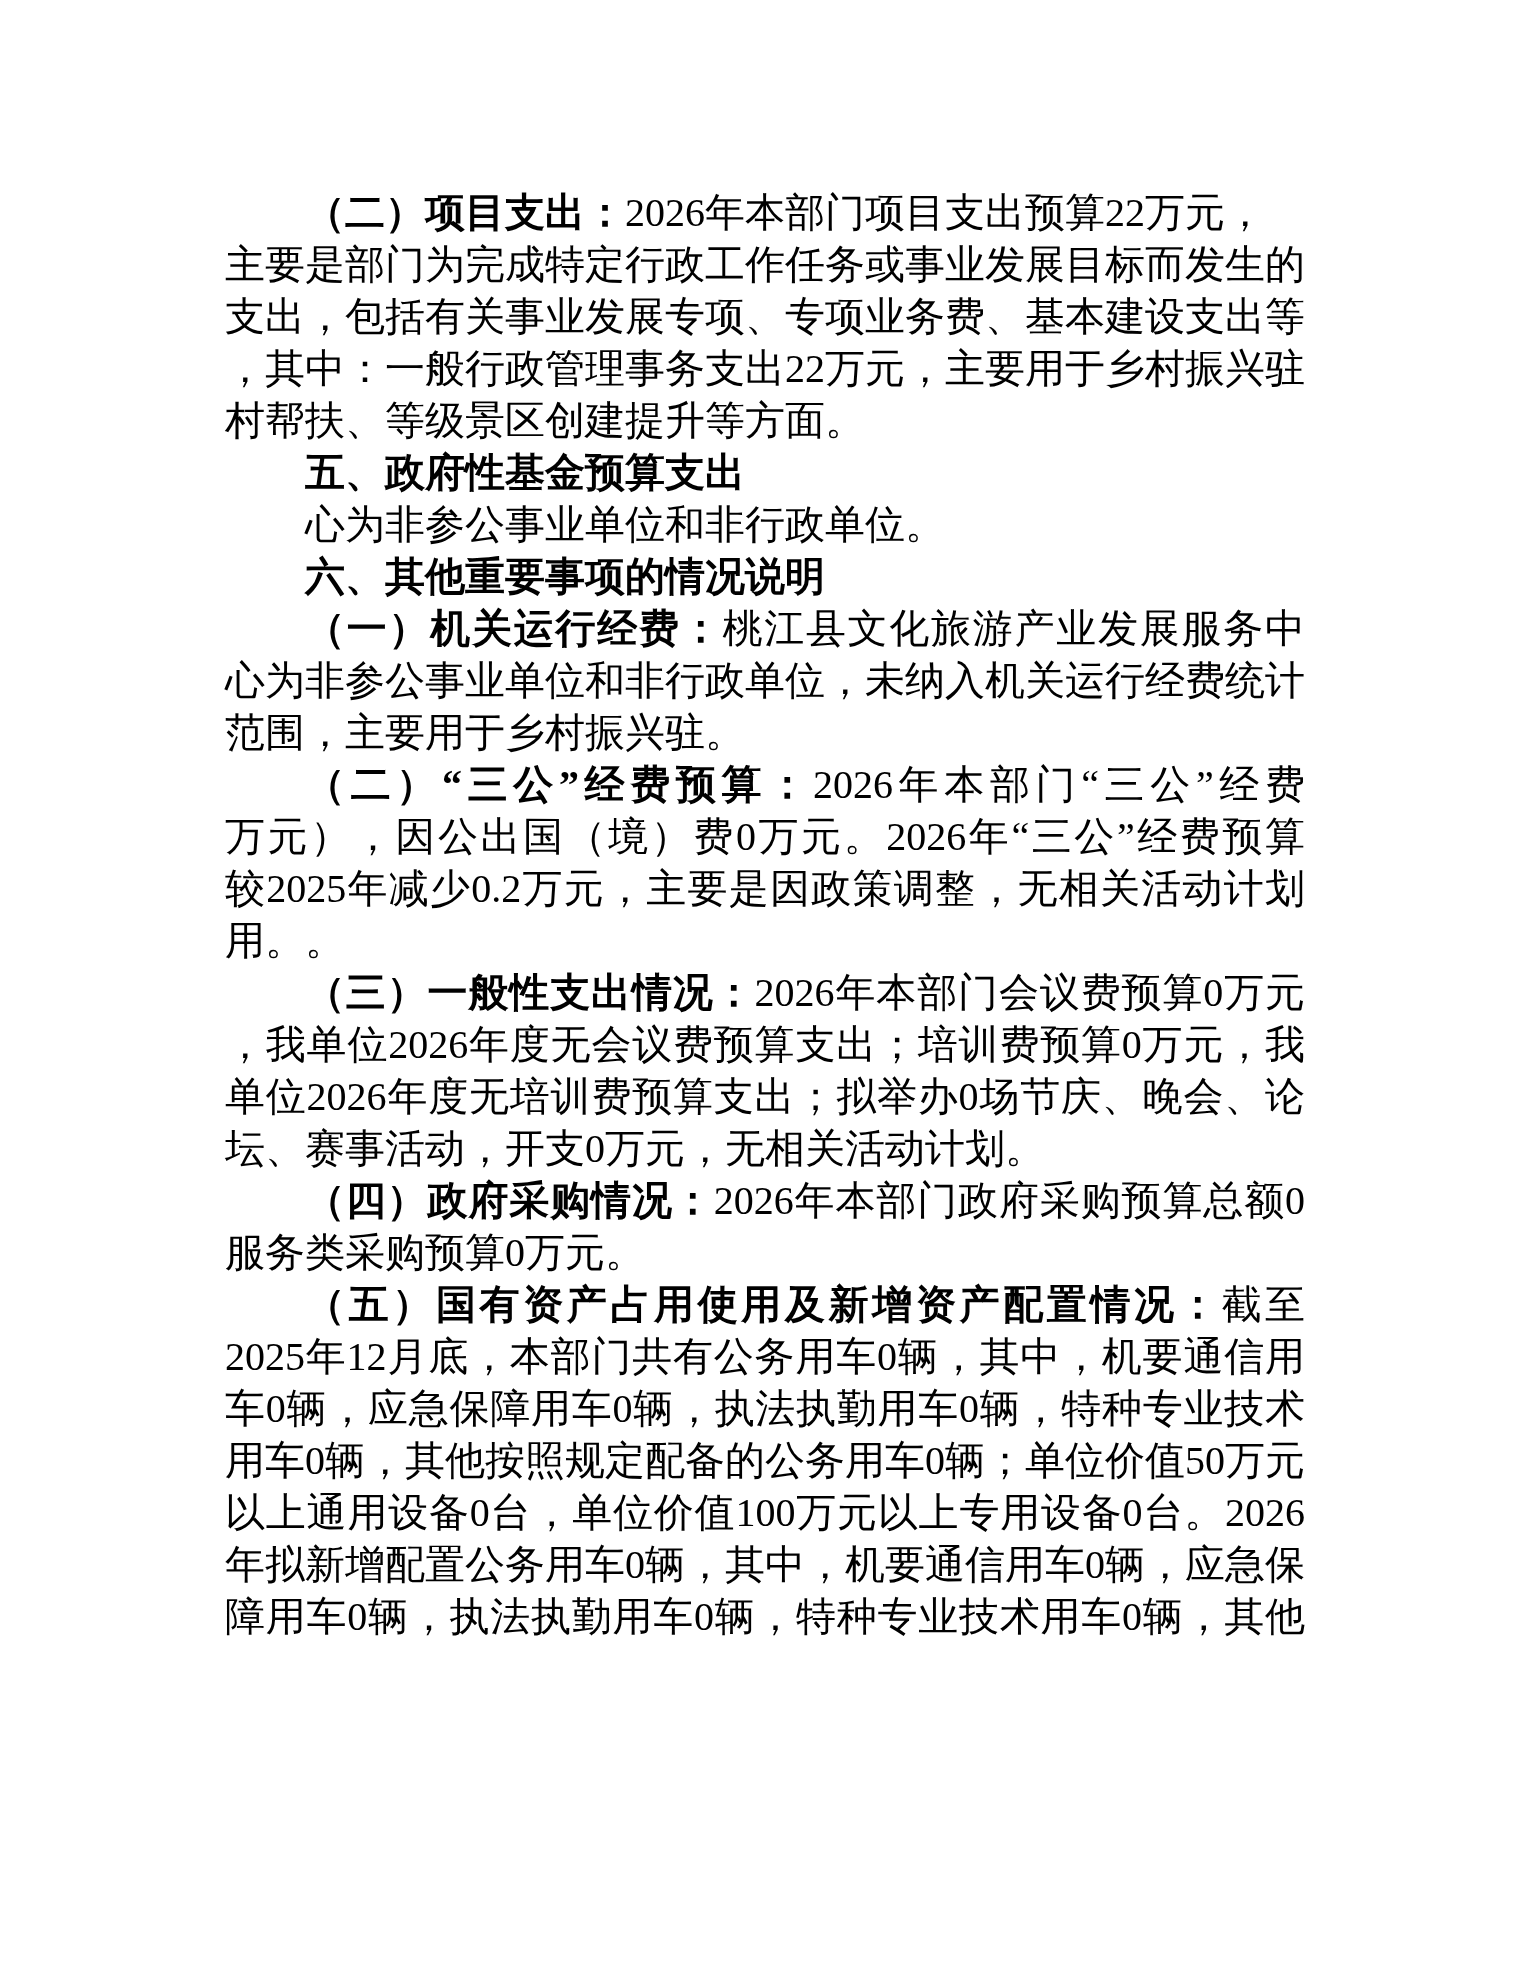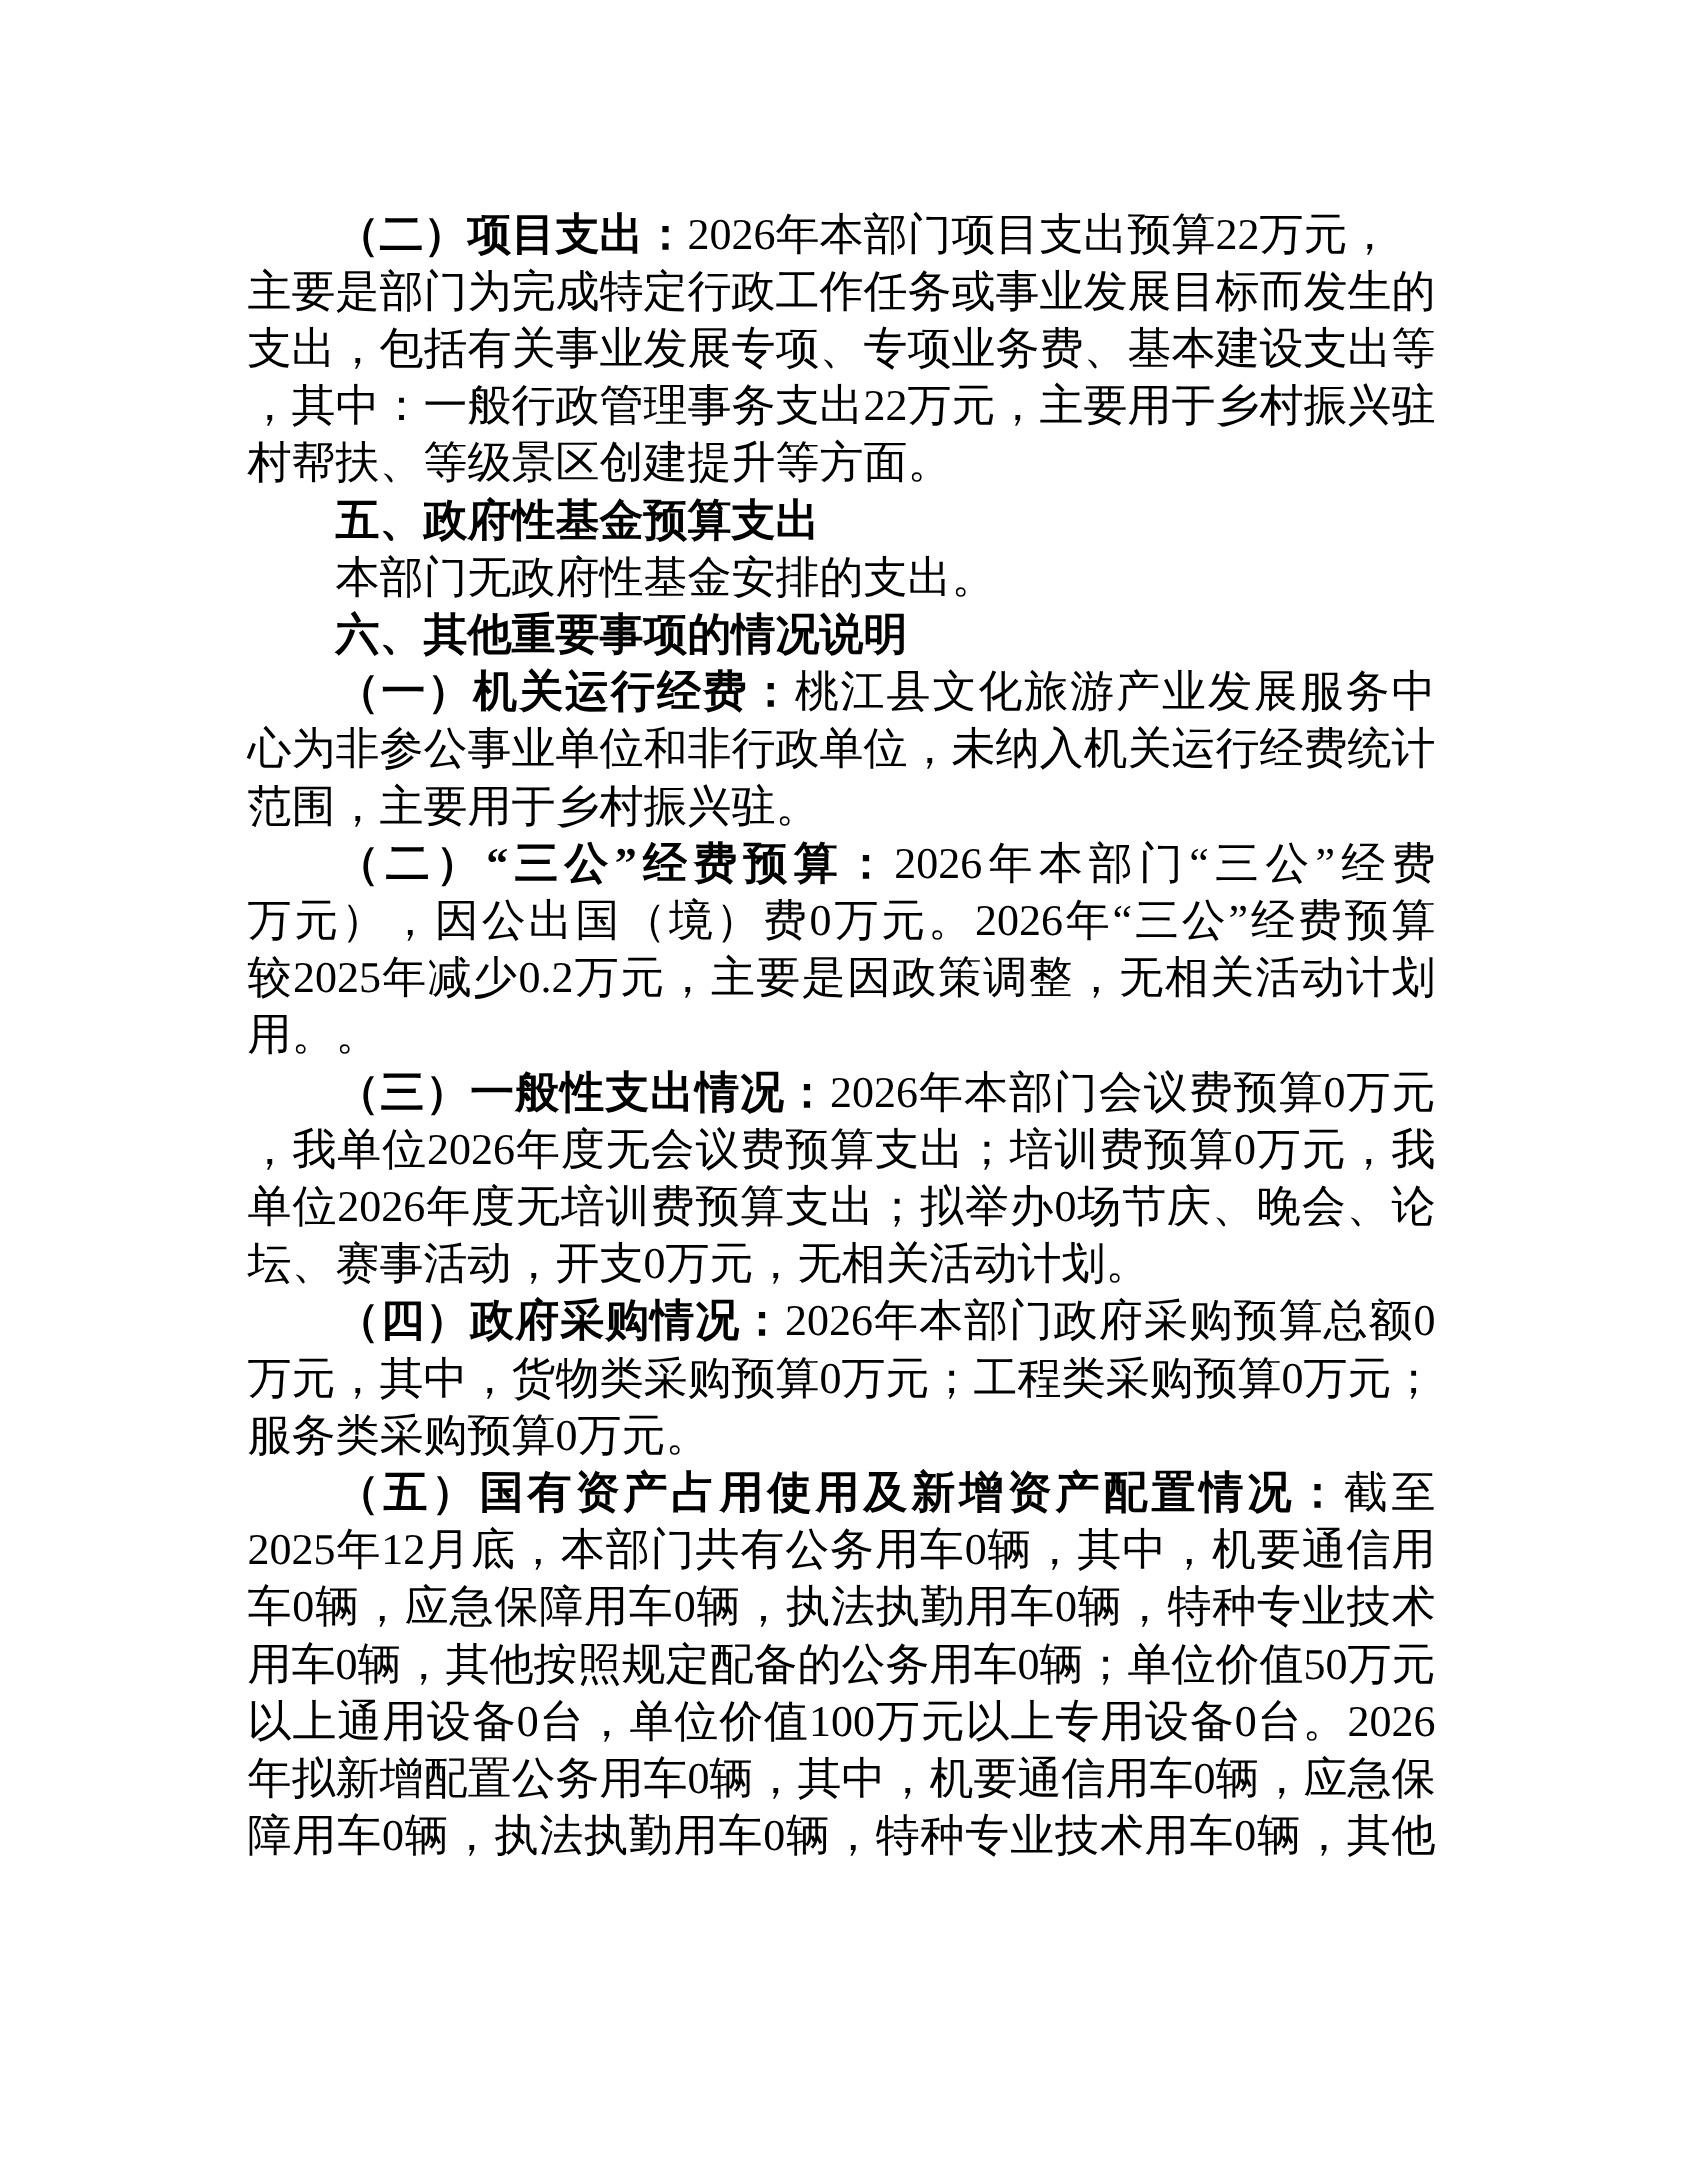--- a/index.html
+++ b/index.html
@@ -50,35 +50,34 @@
 <body style="background: rgb(255, 255, 255);">
 
 <div class="doc-page">
   <div class="doc-body" style="color: rgb(0, 0, 0);">
       <div class="line indent"><span class="seg-bold">（二）项目支出：</span><span class="seg-regular">2026年本部门项目支出预算22万元，</span></div>
       <div class="line justify"><span class="seg-regular">主要是部门为完成特定行政工作任务或事业发展目标而发生的</span></div>
       <div class="line justify"><span class="seg-regular">支出，包括有关事业发展专项、专项业务费、基本建设支出等</span></div>
       <div class="line justify"><span class="seg-regular">，其中：一般行政管理事务支出22万元，主要用于乡村振兴驻</span></div>
       <div class="line"><span class="seg-regular">村帮扶、等级景区创建提升等方面。</span></div>
       <div class="line indent"><span class="seg-bold">五、政府性基金预算支出</span></div>
-      <div class="line indent"><span class="seg-regular">本部门无政府性基金安排的支出。</span></div>
+      <div class="line indent"><span class="seg-regular">心为非参公事业单位和非行政单位。</span></div>
       <div class="line indent"><span class="seg-bold">六、其他重要事项的情况说明</span></div>
       <div class="line indent justify"><span class="seg-bold">（一）机关运行经费：</span><span class="seg-regular">桃江县文化旅游产业发展服务中</span></div>
       <div class="line justify"><span class="seg-regular">心为非参公事业单位和非行政单位，未纳入机关运行经费统计</span></div>
       <div class="line"><span class="seg-regular">范围，主要用于乡村振兴驻。</span></div>
       <div class="line indent justify"><span class="seg-bold">（二）“三公”经费预算：</span><span class="seg-regular">2026年本部门“三公”经费</span></div>
       <div class="line justify"><span class="seg-regular">万元），因公出国（境）费0万元。2026年“三公”经费预算</span></div>
       <div class="line justify"><span class="seg-regular">较2025年减少0.2万元，主要是因政策调整，无相关活动计划</span></div>
       <div class="line"><span class="seg-regular">用。。</span></div>
       <div class="line indent justify"><span class="seg-bold">（三）一般性支出情况：</span><span class="seg-regular">2026年本部门会议费预算0万元</span></div>
       <div class="line justify"><span class="seg-regular">，我单位2026年度无会议费预算支出；培训费预算0万元，我</span></div>
       <div class="line justify"><span class="seg-regular">单位2026年度无培训费预算支出；拟举办0场节庆、晚会、论</span></div>
       <div class="line"><span class="seg-regular">坛、赛事活动，开支0万元，无相关活动计划。</span></div>
       <div class="line indent justify"><span class="seg-bold">（四）政府采购情况：</span><span class="seg-regular">2026年本部门政府采购预算总额0</span></div>
-      <div class="line justify"><span class="seg-regular">万元，其中，货物类采购预算0万元；工程类采购预算0万元；</span></div>
       <div class="line"><span class="seg-regular">服务类采购预算0万元。</span></div>
       <div class="line indent justify"><span class="seg-bold">（五）国有资产占用使用及新增资产配置情况：</span><span class="seg-regular">截至</span></div>
       <div class="line justify"><span class="seg-regular">2025年12月底，本部门共有公务用车0辆，其中，机要通信用</span></div>
       <div class="line justify"><span class="seg-regular">车0辆，应急保障用车0辆，执法执勤用车0辆，特种专业技术</span></div>
       <div class="line justify"><span class="seg-regular">用车0辆，其他按照规定配备的公务用车0辆；单位价值50万元</span></div>
       <div class="line justify"><span class="seg-regular">以上通用设备0台，单位价值100万元以上专用设备0台。2026</span></div>
       <div class="line justify"><span class="seg-regular">年拟新增配置公务用车0辆，其中，机要通信用车0辆，应急保</span></div>
       <div class="line justify"><span class="seg-regular">障用车0辆，执法执勤用车0辆，特种专业技术用车0辆，其他</span></div>
     </div>
 </div>

